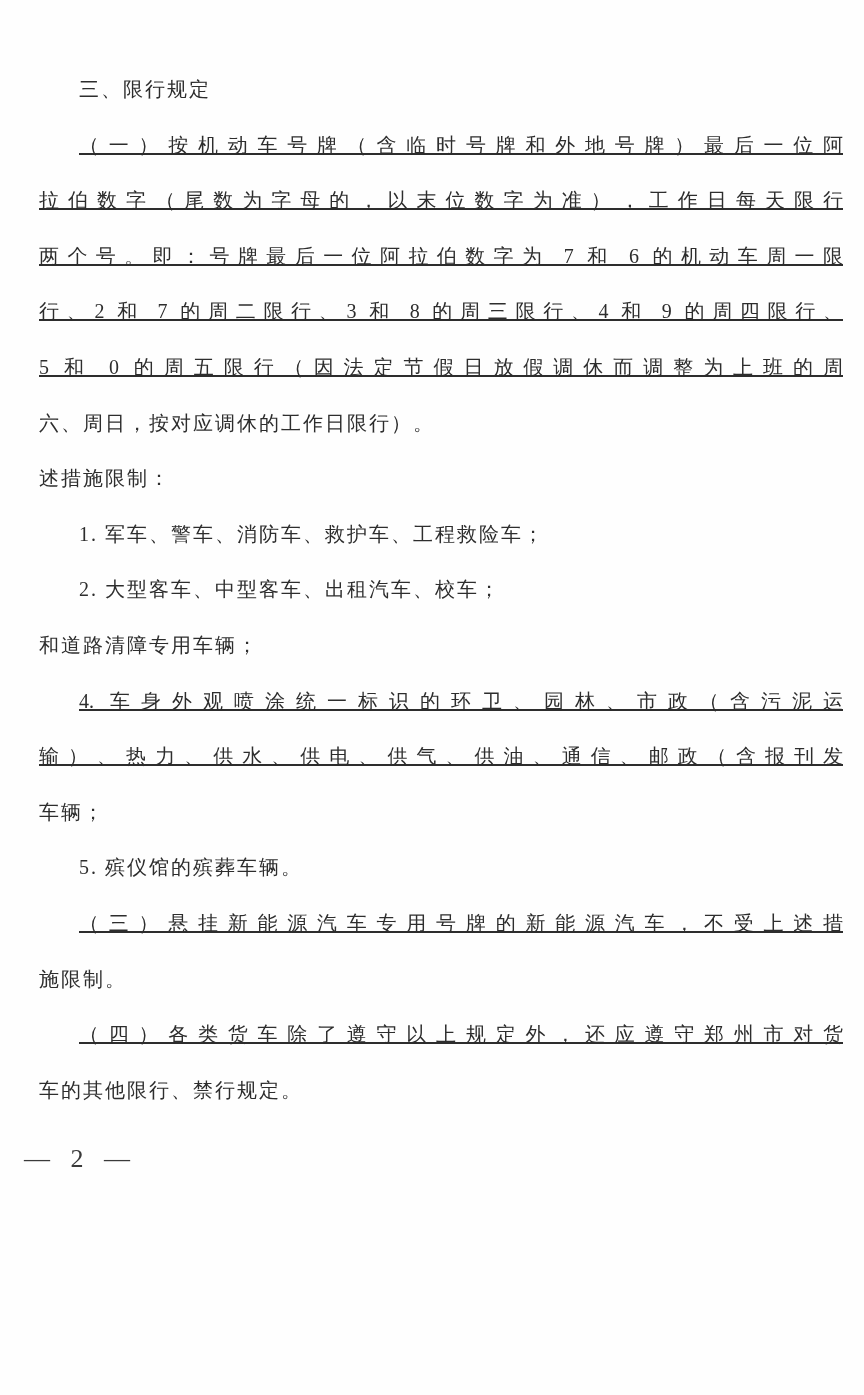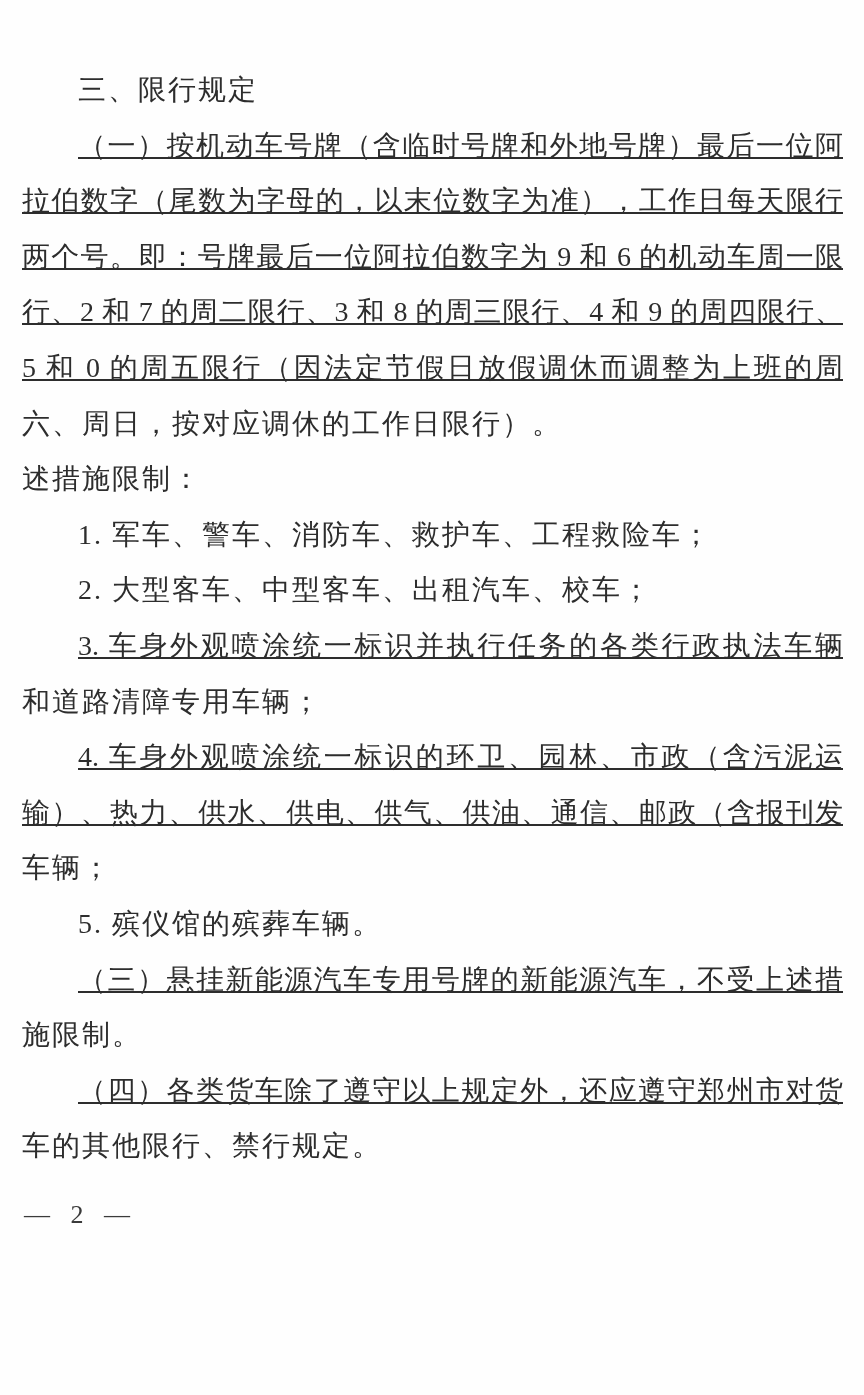--- a/index.html
+++ b/index.html
@@ -21,25 +21,26 @@
     overflow: hidden;
     box-sizing: border-box;
   }
   .content {
     padding: 62px 21px 0 22px;
     overflow: hidden;
   }
   .line {
     line-height: 55.6px;
     height: 55.6px;
-    font-size: 28px;
+    font-size: 20px;
     letter-spacing: 2px;
     text-align: left;
     white-space: pre-wrap;
     overflow: hidden;
+    margin-left: 17px;
   }
   .line.justify {
     letter-spacing: 0;
     text-align: justify;
     text-align-last: justify;
     text-justify: inter-character;
     text-decoration: underline;
   }
   .line.indent {
     text-indent: 2em;
@@ -56,28 +57,27 @@
 </style>
 </head>
 <body>
 
 <div class="page" style="background: rgb(254, 254, 254); color: rgb(45, 45, 45);">
   <div class="content">
 
   <div class="line indent">三、限行规定</div>
       <div class="line indent justify">（一）按机动车号牌（含临时号牌和外地号牌）最后一位阿</div>
       <div class="line justify">拉伯数字（尾数为字母的，以末位数字为准），工作日每天限行</div>
-      <div class="line justify">两个号。即：号牌最后一位阿拉伯数字为 9 和 6 的机动车周一限</div>
+      <div class="line justify">两个号。即：号牌最后一位阿拉伯数字为 7 和 6 的机动车周一限</div>
       <div class="line justify">行、2 和 7 的周二限行、3 和 8 的周三限行、4 和 9 的周四限行、</div>
       <div class="line justify">5 和 0 的周五限行（因法定节假日放假调休而调整为上班的周</div>
       <div class="line">六、周日，按对应调休的工作日限行）。</div>
       <div class="line">述措施限制：</div>
       <div class="line indent">1. 军车、警车、消防车、救护车、工程救险车；</div>
       <div class="line indent">2. 大型客车、中型客车、出租汽车、校车；</div>
-      <div class="line indent justify">3. 车身外观喷涂统一标识并执行任务的各类行政执法车辆</div>
       <div class="line">和道路清障专用车辆；</div>
       <div class="line indent justify">4. 车身外观喷涂统一标识的环卫、园林、市政（含污泥运</div>
       <div class="line justify">输）、热力、供水、供电、供气、供油、通信、邮政（含报刊发</div>
       <div class="line">车辆；</div>
       <div class="line indent">5. 殡仪馆的殡葬车辆。</div>
       <div class="line indent justify">（三）悬挂新能源汽车专用号牌的新能源汽车，不受上述措</div>
       <div class="line">施限制。</div>
       <div class="line indent justify">（四）各类货车除了遵守以上规定外，还应遵守郑州市对货</div>
       <div class="line">车的其他限行、禁行规定。</div>
     </div>

